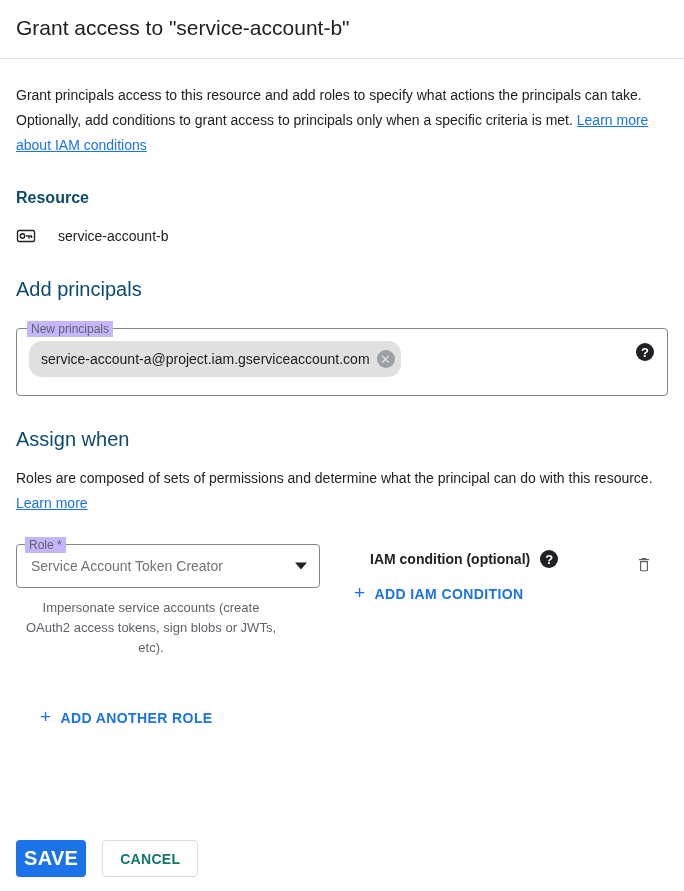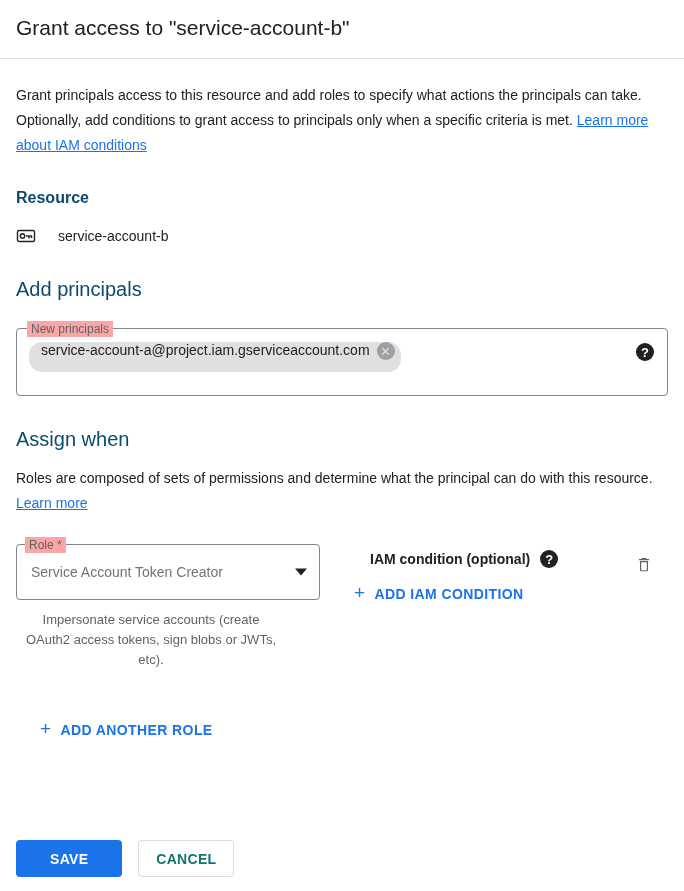--- a/index.html
+++ b/index.html
@@ -93,30 +93,30 @@
     margin-top: 26px;
     border: 1px solid #80868b;
     border-radius: 4px;
     height: 68px;
     padding: 12px 44px 12px 12px;
   }
   .field-legend {
     position: absolute;
     top: -8px;
     left: 10px;
-    background: #fca5a5;
+    background: #c4b5fd;
     padding: 0 4px;
     font-size: 12px;
     line-height: 16px;
     color: #5f6368;
   }
   .chip {
     display: inline-flex;
-    align-items: flex-start;
-    height: 30px;
+    align-items: center;
+    height: 36px;
     background: #e0e0e0;
     border-radius: 13px;
     padding: 0 6px 0 12px;
     font-size: 14px;
     color: #202124;
     max-width: 100%;
   }
   .chip-label {
     white-space: nowrap;
     overflow: hidden;
@@ -165,21 +165,21 @@
     margin-top: 28px;
   }
   .role-col {
     width: 304px;
     flex: 0 0 auto;
   }
   .select-outline {
     position: relative;
     border: 1px solid #80868b;
     border-radius: 4px;
-    height: 56px;
+    height: 44px;
     display: flex;
     align-items: center;
     padding: 0 40px 0 14px;
     cursor: pointer;
   }
   .select-outline .field-legend { top: -8px; left: 8px; }
   .select-value {
     font-size: 14px;
     color: #737373;
     white-space: nowrap;
@@ -267,22 +267,22 @@
     display: flex;
     align-items: center;
     gap: 16px;
   }
   .btn-primary {
     background: #1a73e8;
     color: #ffffff;
     border: none;
     border-radius: 4px;
     height: 37px;
-    padding: 0 34px;
-    font-size: 14px;
+    padding: 0 8px;
+    font-size: 20px;
     font-weight: 700;
     letter-spacing: 0.3px;
     cursor: pointer;
     font-family: "Liberation Sans", sans-serif;
   }
   .btn-outline {
     background: #ffffff;
     color: #0f766e;
     border: 1px solid #dadce0;
     border-radius: 4px;

